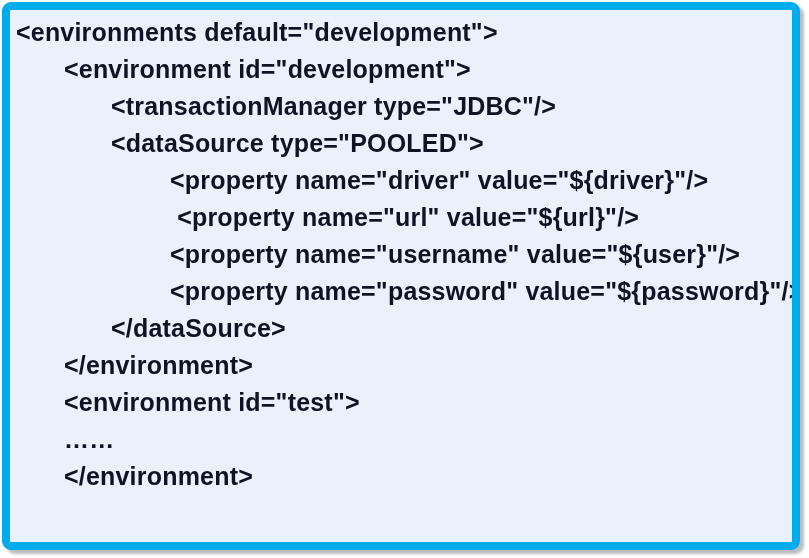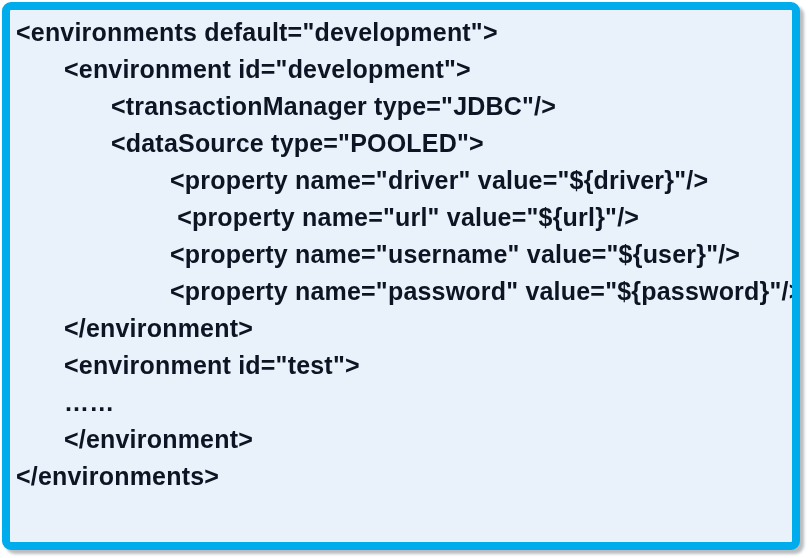--- a/index.html
+++ b/index.html
@@ -49,18 +49,18 @@
 
 <div class="code-panel">
   <div class="code-line ind0">&lt;environments default="development"&gt;</div>
   <div class="code-line ind1">&lt;environment id="development"&gt;</div>
   <div class="code-line ind2">&lt;transactionManager type="JDBC"/&gt;</div>
   <div class="code-line ind2">&lt;dataSource type="POOLED"&gt;</div>
   <div class="code-line ind3">&lt;property name="driver" value="${driver}"/&gt;</div>
   <div class="code-line ind3"> &lt;property name="url" value="${url}"/&gt;</div>
   <div class="code-line ind3">&lt;property name="username" value="${user}"/&gt;</div>
   <div class="code-line ind3">&lt;property name="password" value="${password}"/&gt;</div>
+  <div class="code-line ind2">&lt;/dataSource&gt;</div>
   <div class="code-line ind1">&lt;/environment&gt;</div>
   <div class="code-line ind1">&lt;environment id="test"&gt;</div>
   <div class="code-line ind1">……</div>
   <div class="code-line ind1">&lt;/environment&gt;</div>
-  <div class="code-line ind0">&lt;/environments&gt;</div>
 </div>
 
 </body></html>

